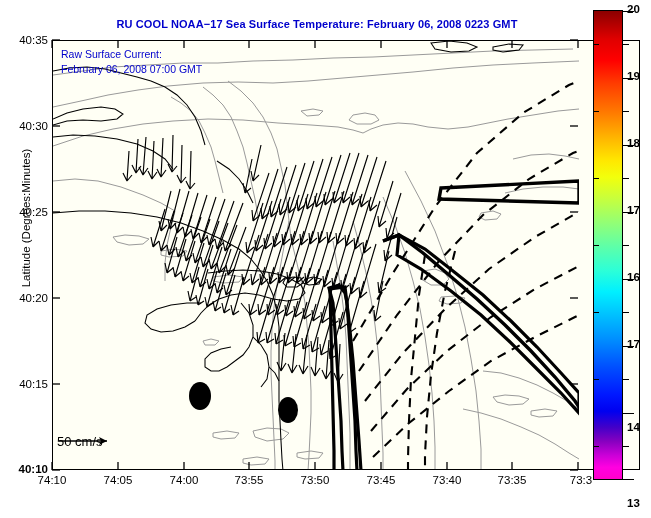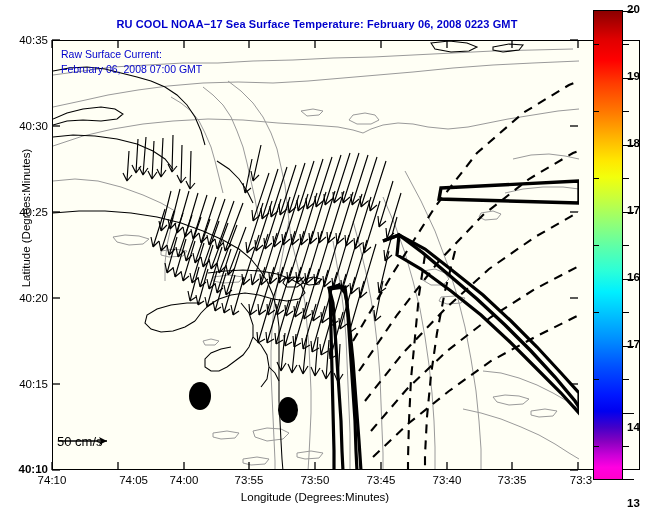--- a/index.html
+++ b/index.html
@@ -435,31 +435,30 @@
       <line x1="315" y1="40" x2="315" y2="48"></line>
       <line x1="381" y1="40" x2="381" y2="48"></line>
       <line x1="447" y1="40" x2="447" y2="48"></line>
       <line x1="512" y1="40" x2="512" y2="48"></line>
       <line x1="578" y1="40" x2="578" y2="48"></line>
     </g>
   </svg>
 
   <div>
     <div class="xtick-txt" style="left:22px;  top:474px;">74:10</div>
-    <div class="xtick-txt" style="left:88px;  top:474px;text-align:right;">74:05</div>
+    <div class="xtick-txt" style="left:88px;  top:474px;">74:05</div>
     <div class="xtick-txt" style="left:154px; top:474px;">74:00</div>
     <div class="xtick-txt" style="left:219px; top:474px;">73:55</div>
     <div class="xtick-txt" style="left:285px; top:474px;">73:50</div>
     <div class="xtick-txt" style="left:351px; top:474px;">73:45</div>
     <div class="xtick-txt" style="left:417px; top:474px;">73:40</div>
     <div class="xtick-txt" style="left:482px; top:474px;">73:35</div>
     <div class="xtick-txt" style="left:551px; top:474px;">73:3</div>
   </div>
 
-  <div class="xaxis-title">Longitude (Degrees:Minutes)</div>
   <div class="yaxis-title">Latitude (Degrees:Minutes)</div>
 
   <div class="cbar"></div>
 
   <div>
     <div class="cbtick" style="top:11px;"></div>
     <div class="cbtick" style="top:78px;"></div>
     <div class="cbtick" style="top:145px;"></div>
     <div class="cbtick" style="top:212px;"></div>
     <div class="cbtick" style="top:279px;"></div>

